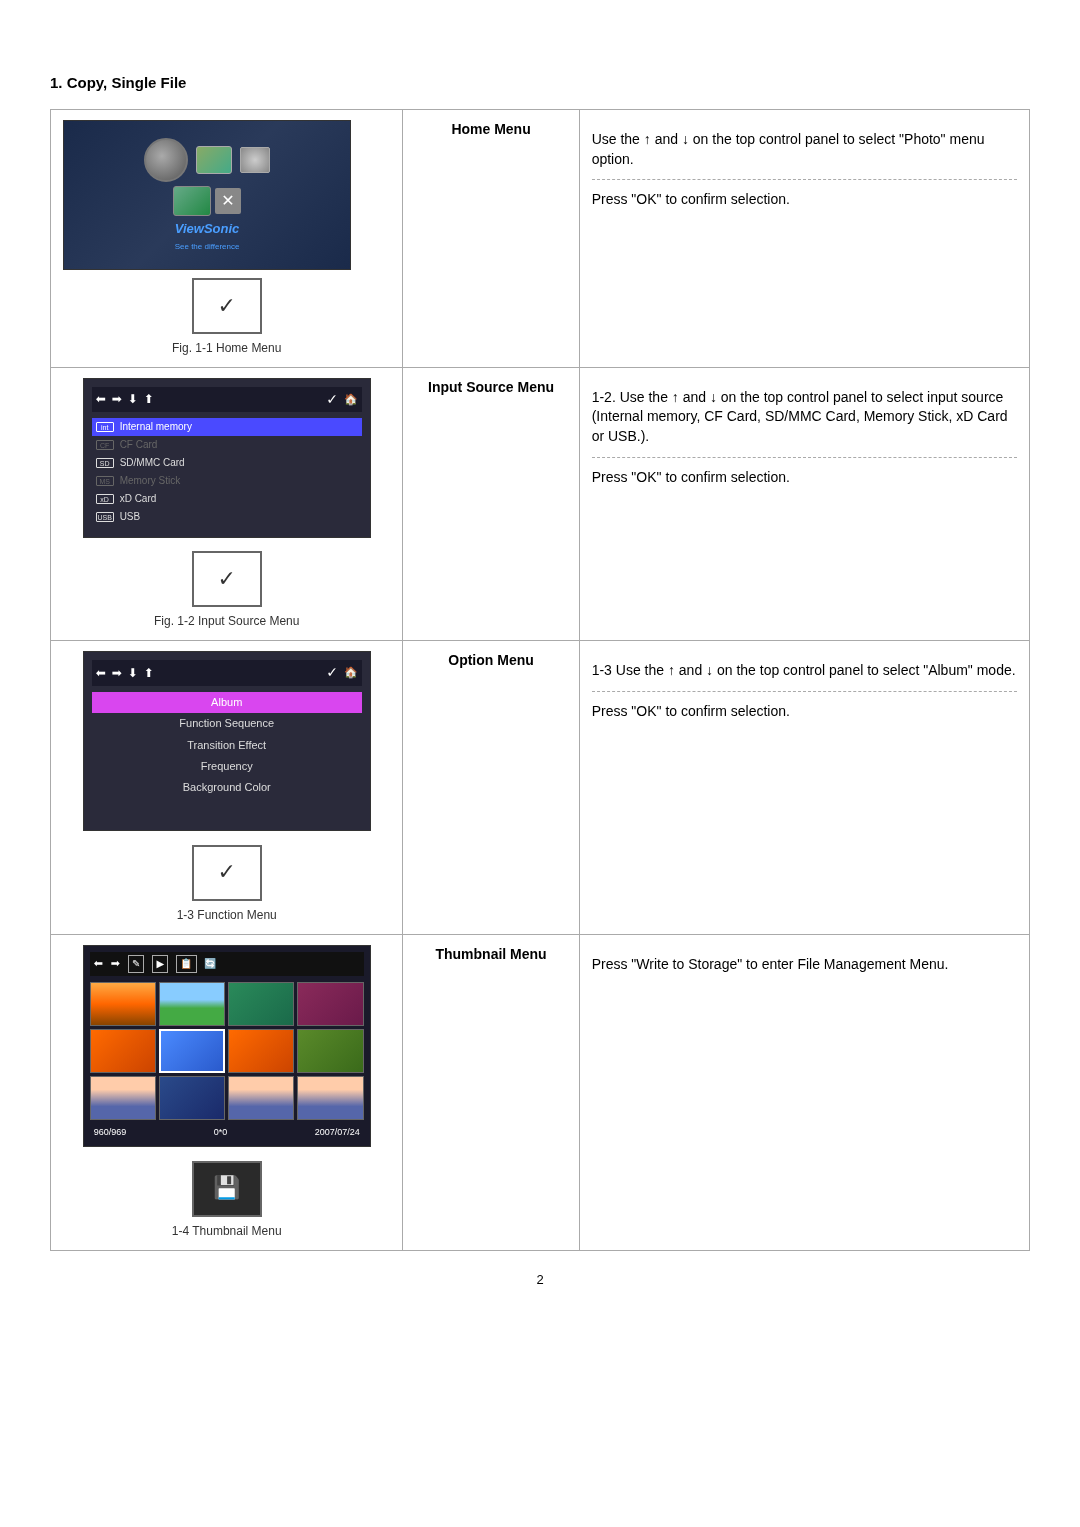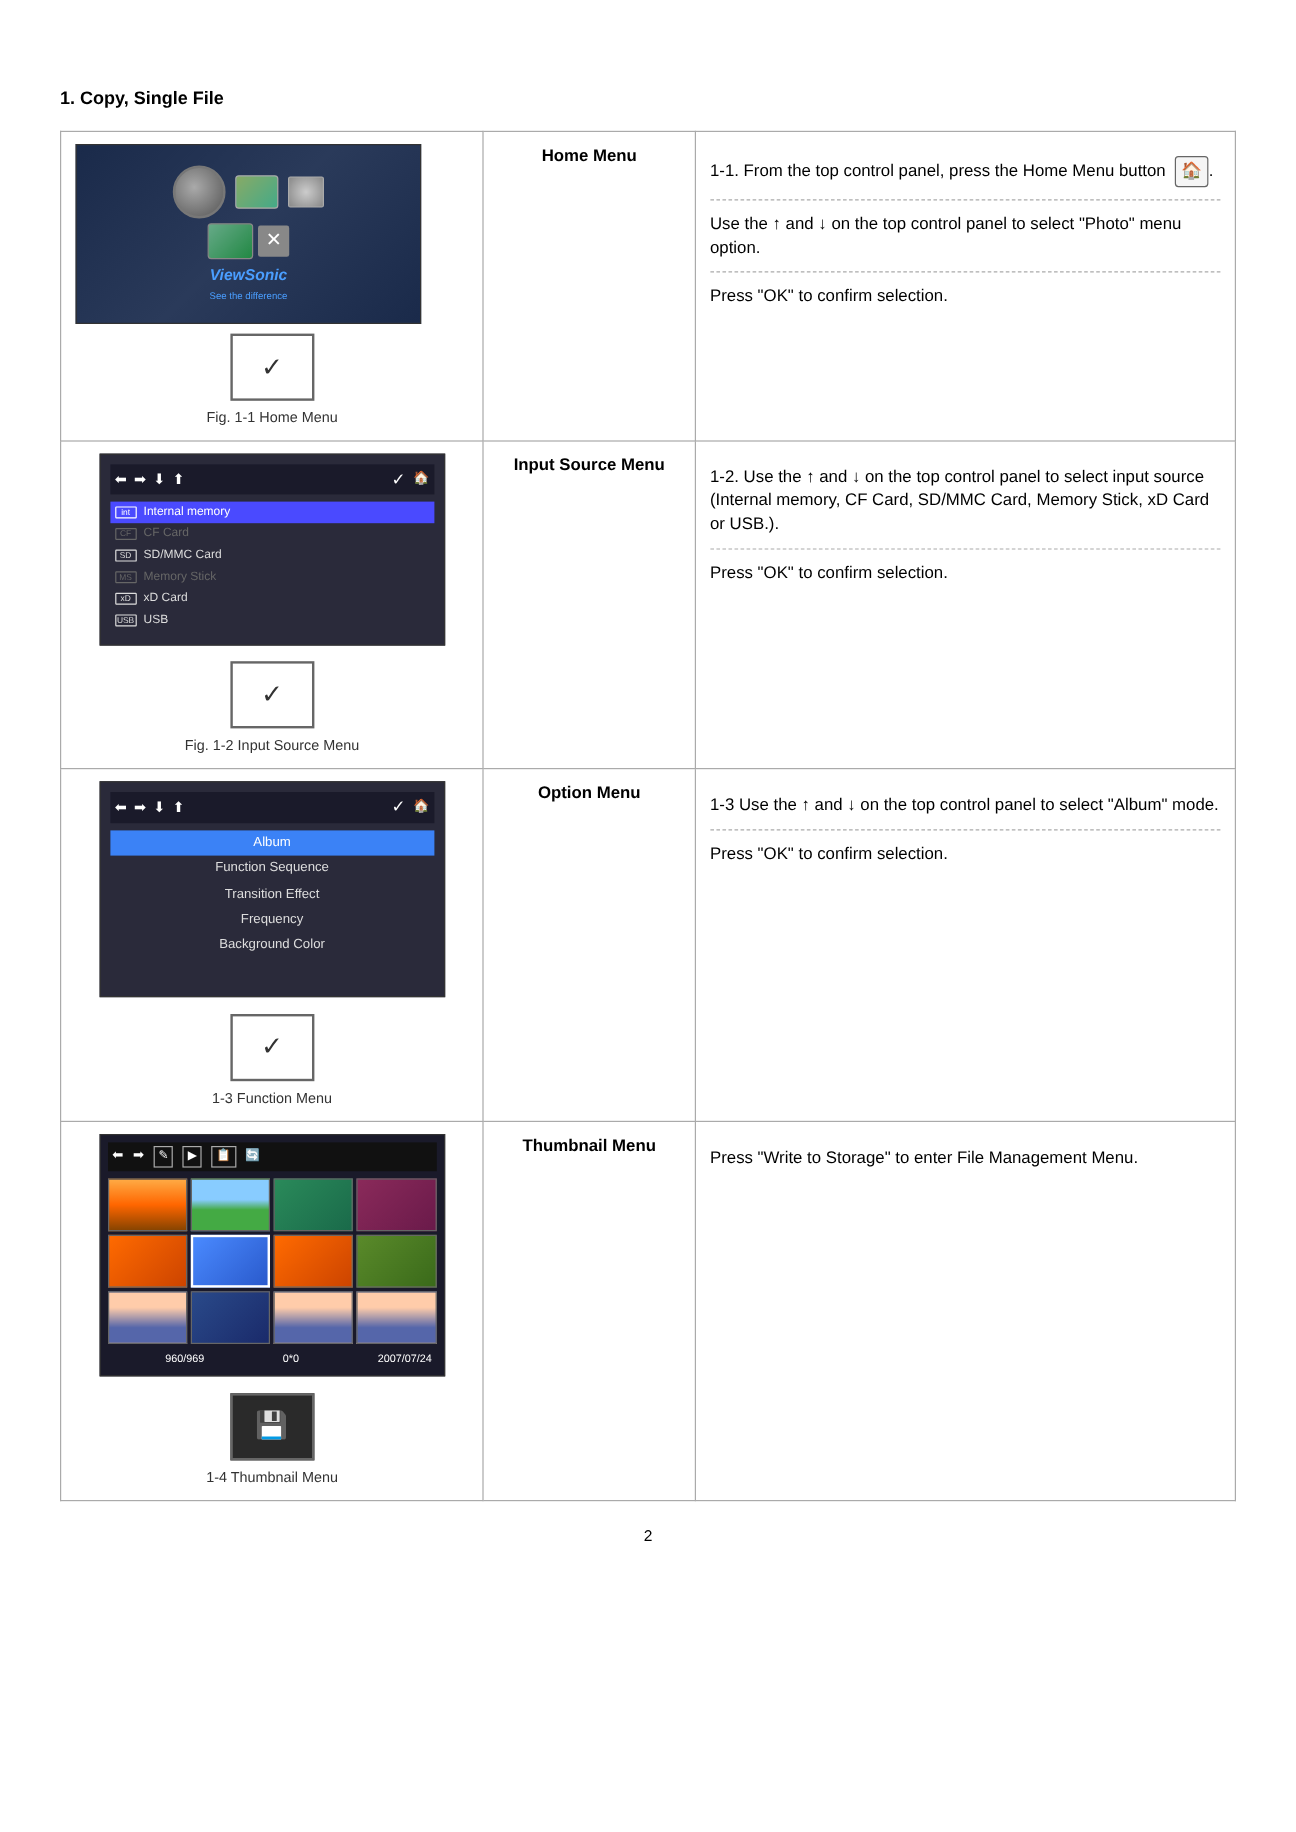--- a/index.html
+++ b/index.html
@@ -126,21 +126,21 @@
       background: #2a2a3a;
       min-height: 180px;
       padding: 8px;
     }
     .func-item {
       padding: 3px 6px;
       font-size: 11px;
       color: #ddd;
     }
     .func-item.active {
-      background: #3b82f6;
+      background: #d946ef;
       color: #fff;
     }
     
     .thumb-panel {
       background: #1a1a2a;
       min-height: 200px;
       padding: 6px;
     }
     .thumb-topbar {
       display: flex;
@@ -178,21 +178,20 @@
     .t11 { background: linear-gradient(135deg, #8a4a2a, #6a2a1a); }
     .t12 { background: linear-gradient(135deg, #4a2a8a, #2a1a6a); }
     .thumb-statusbar {
       display: flex;
       justify-content: space-between;
       align-items: flex-start;
       font-size: 9px;
       color: #fff;
       margin-top: 4px;
       padding: 2px 4px;
-      margin-left: 44px;
     }
     .home-btn-inline {
       display: inline-flex;
       align-items: center;
       justify-content: center;
       width: 28px;
       height: 26px;
       border: 1px solid #666;
       border-radius: 3px;
       font-size: 14px;
@@ -271,26 +270,20 @@
         </div>
       </div>
       <div class="img-caption">Fig. 1-1 Home Menu</div>
     </td>
     <td class="col-menu-name">
       <span>Home Menu</span>
     </td>
     <td class="col-description">
       <table class="inner-table">
         <tbody>
-              <tr>
-          <td>
-            1-1. From the top control panel, press the Home Menu button
-            <span class="home-btn-inline">🏠</span>.
-          </td>
-        </tr>
         <tr>
           <td>
             Use the ↑ and ↓ on the top control panel to select "Photo" menu option.
           </td>
         </tr>
         <tr>
           <td>
             Press "OK" to confirm selection.
           </td>
         </tr>

